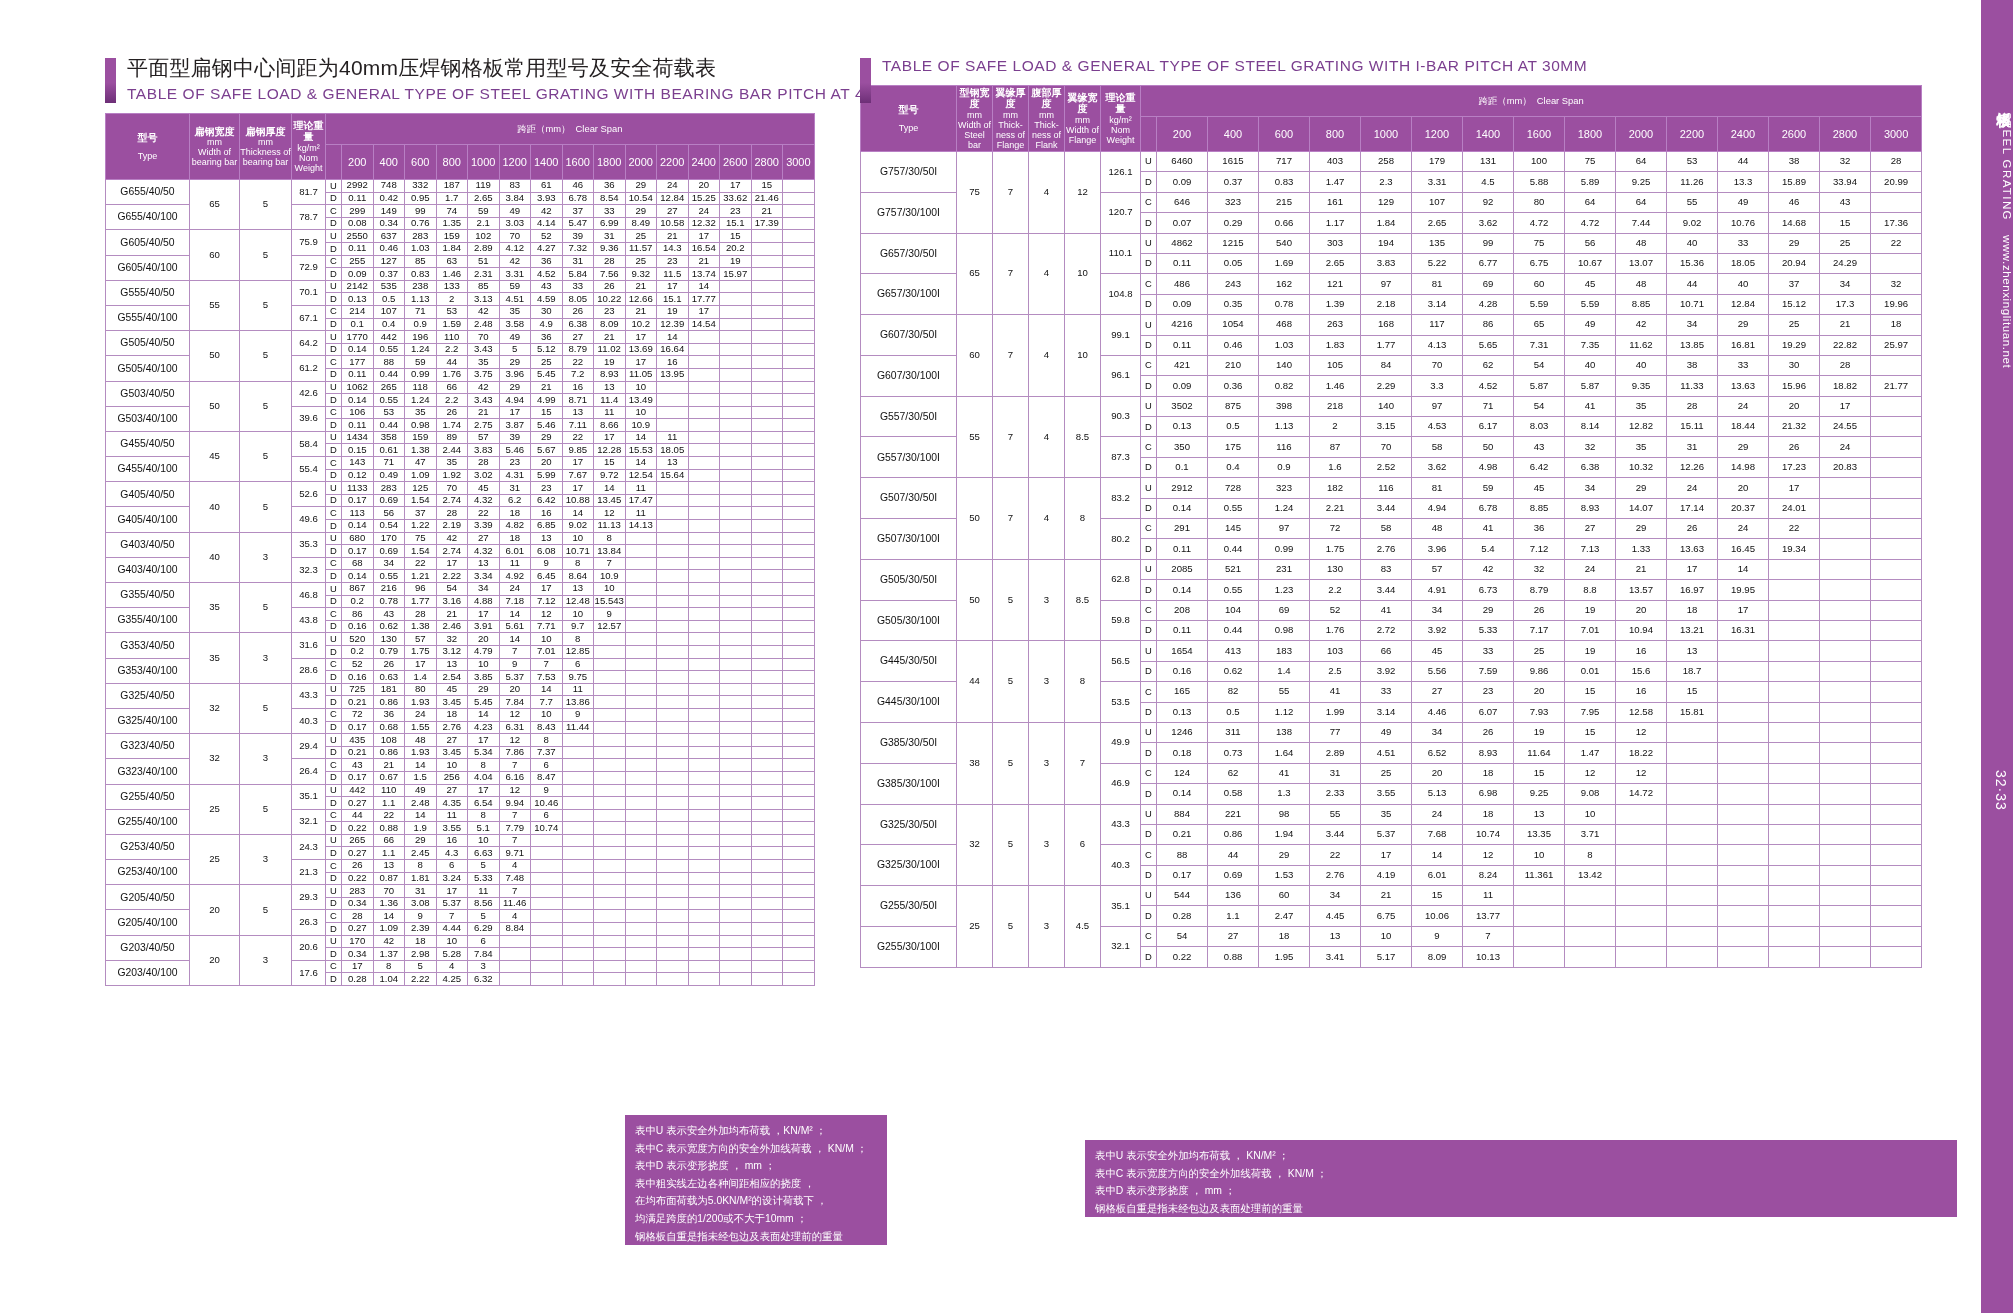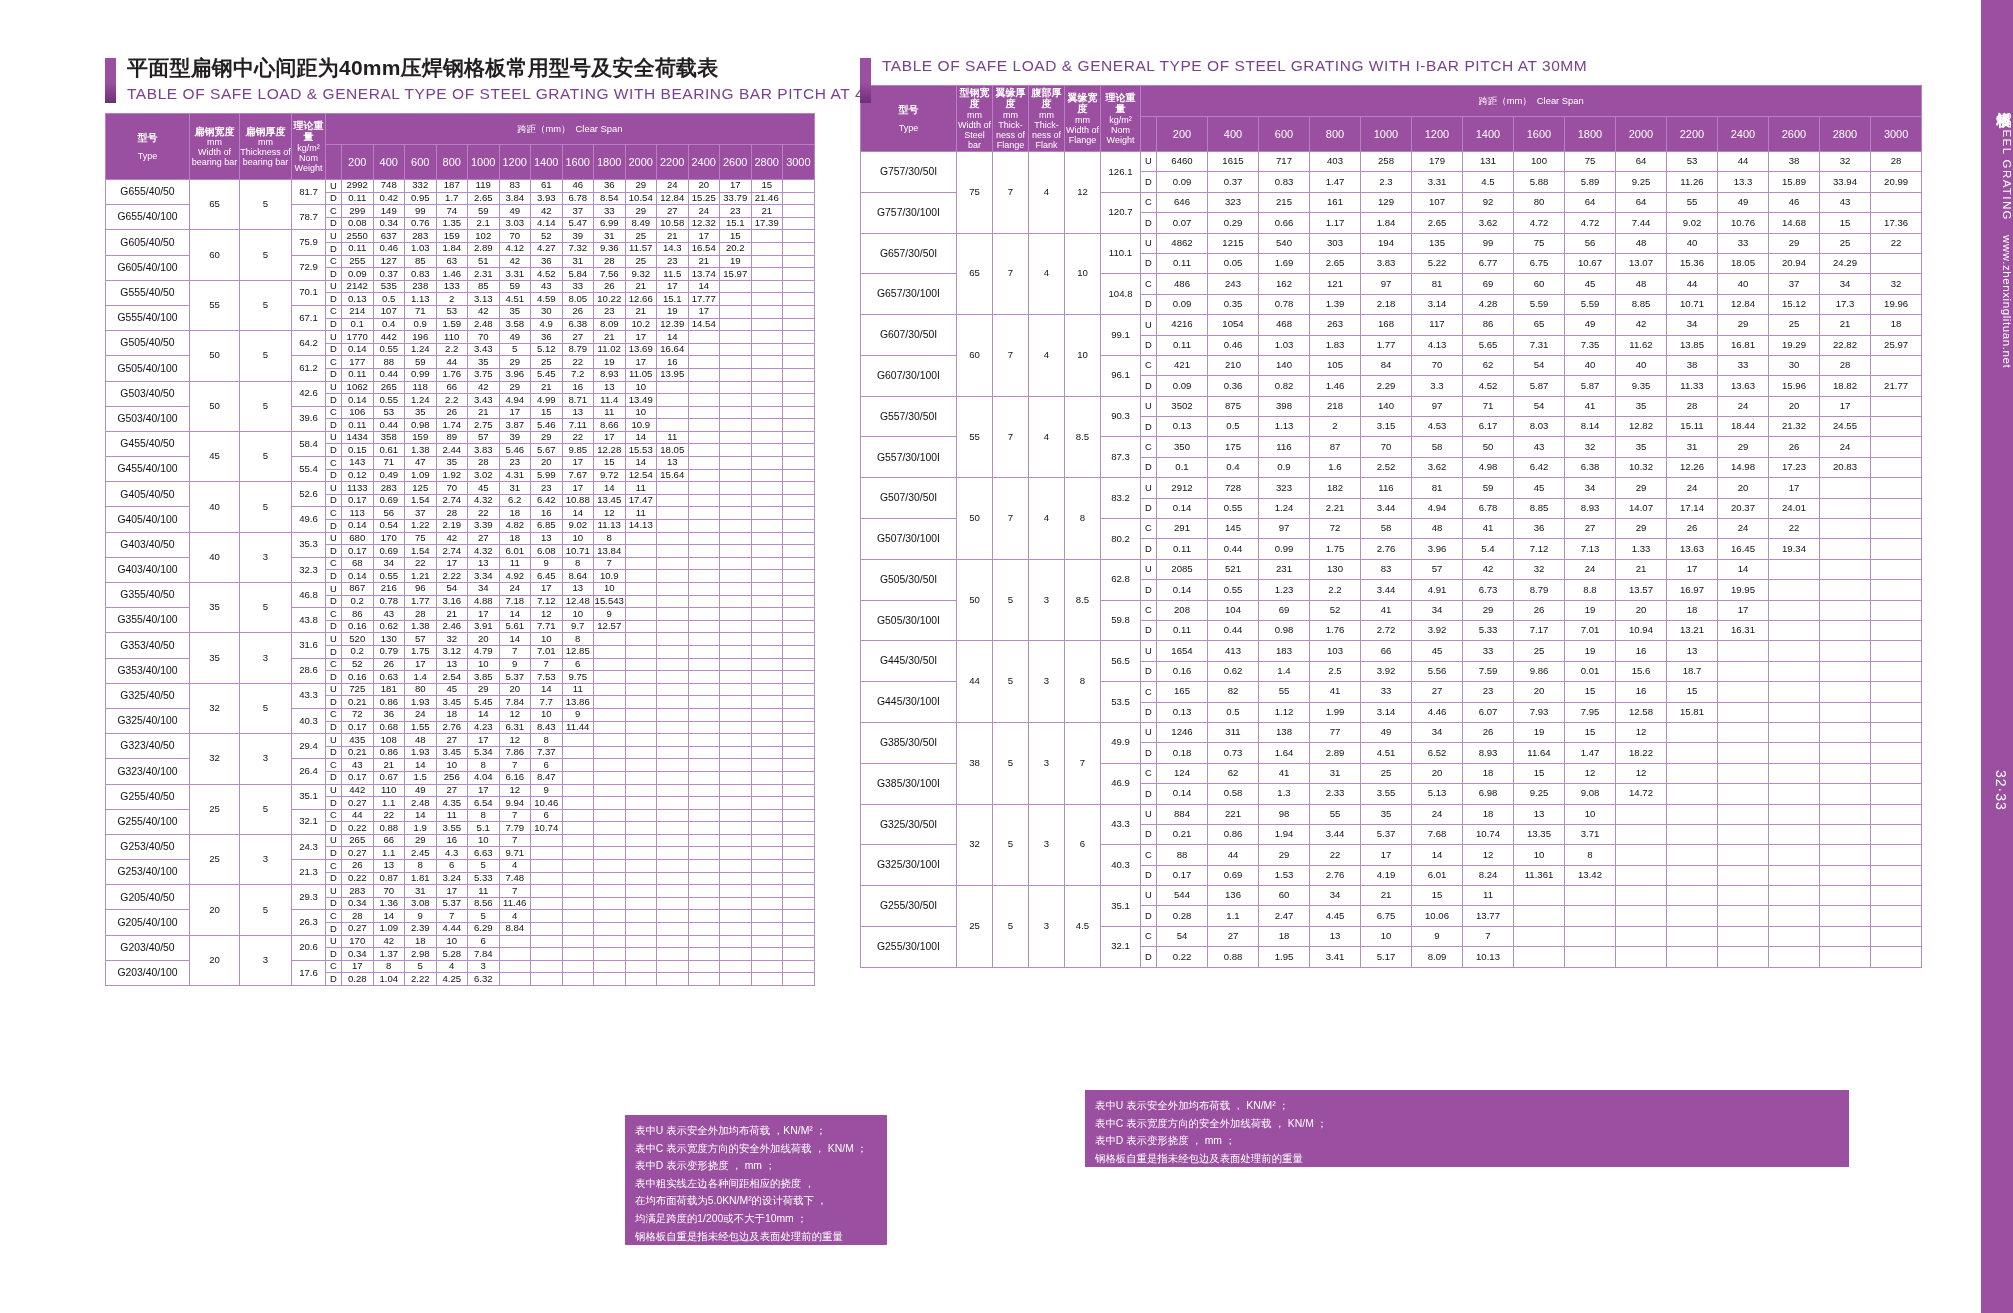--- a/index.html
+++ b/index.html
@@ -16,21 +16,21 @@
   .panel{position:absolute;top:0;}
   .panel.left{left:105px;width:775px;}
   .panel.right{left:860px;width:1070px;}
 
   .hd-wrap{position:relative;padding-left:22px;margin-top:55px;}
   .hd-bar{
     position:absolute;left:0;top:3px;width:11px;height:45px;
     background:linear-gradient(to bottom,#9b4fa0 0%,#9b4fa0 55%,#6d2f77 100%);
   }
   .hd-cn{
-    font-size:21px;font-weight:700;color:#231f20;letter-spacing:.2px;
+    font-size:21px;font-weight:400;color:#231f20;letter-spacing:.2px;
     line-height:26px;white-space:nowrap;
   }
   .hd-en{
     font-size:15.5px;color:#7b3f8f;letter-spacing:.55px;
     line-height:22px;margin-top:2px;white-space:nowrap;
     font-family:"Liberation Sans","DejaVu Sans",sans-serif;
   }
 
   
   table.grid{
@@ -195,21 +195,21 @@
               <td class="">0.95</td>
               <td class="">1.7</td>
               <td class="">2.65</td>
               <td class="">3.84</td>
               <td class="">3.93</td>
               <td class="">6.78</td>
               <td class="">8.54</td>
               <td class="">10.54</td>
               <td class="">12.84</td>
               <td class="">15.25</td>
-              <td class="">33.79</td>
+              <td class="">33.62</td>
               <td class="">21.46</td>
               <td class=""></td>
             </tr>
             <tr style="height:12.6px">
               <td rowspan="2" class="typecell">G655/40/100</td>
               <td rowspan="2">78.7</td>
               <td class="ud">C</td>
               <td class="">299</td>
               <td class="">149</td>
               <td class="">99</td>
@@ -2317,19 +2317,19 @@
 
 <div class="note" style="left:625px;top:1115px;width:262px;">
       <div>表中U 表示安全外加均布荷载 ，KN/M² ；</div>
       <div>表中C 表示宽度方向的安全外加线荷载 ， KN/M ；</div>
       <div>表中D 表示变形挠度 ， mm ；</div>
       <div>表中粗实线左边各种间距相应的挠度 ，</div>
       <div>在均布面荷载为5.0KN/M²的设计荷载下 ，</div>
       <div>均满足跨度的1/200或不大于10mm ；</div>
       <div>钢格板自重是指未经包边及表面处理前的重量</div>
     </div>
-    <div class="note" style="left:1085px;top:1090px;width:764px;">
+    <div class="note" style="left:1085px;top:1140px;width:872px;">
       <div>表中U 表示安全外加均布荷载 ， KN/M² ；</div>
       <div>表中C 表示宽度方向的安全外加线荷载 ， KN/M ；</div>
       <div>表中D 表示变形挠度 ， mm ；</div>
       <div>钢格板自重是指未经包边及表面处理前的重量</div>
     </div>
   </div>
 
 </body></html>

